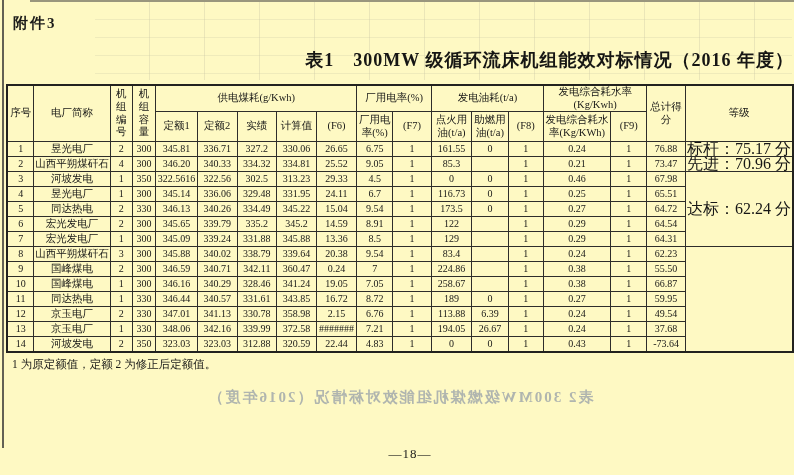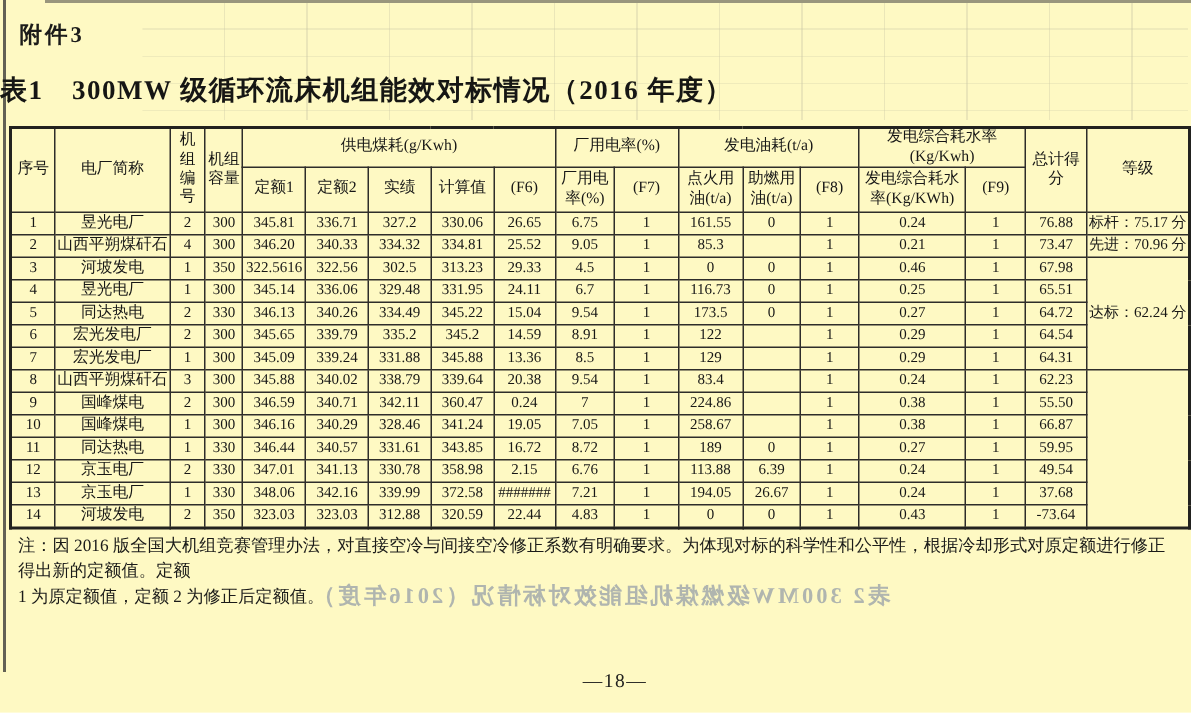--- a/index.html
+++ b/index.html
@@ -8,32 +8,32 @@
 
   .scan-edge-left { position:absolute; left:2px; top:0; width:2px; height:448px; background:#3c3b38; opacity:.8; }
   .scan-edge-top { position:absolute; left:30px; right:0; top:0; height:2px; background:#55544f; opacity:.6; }
 
   .top-bleed { position:absolute; left:95px; right:2px; top:2px; height:78px; opacity:.5; pointer-events:none;
     background:
       repeating-linear-gradient(to right, transparent 0 54px, rgba(145,145,135,.35) 54px 55px),
       repeating-linear-gradient(to bottom, transparent 0 17px, rgba(145,145,135,.28) 17px 18px); }
 
   .attachment { position:absolute; left:13px; top:14px; font-size:15px; font-weight:bold; color:#1c1c1a; letter-spacing:2px; }
-  .title { position:absolute; left:0; top:48px; width:100%; text-align:left; font-size:18px; font-weight:bold; color:#161614; letter-spacing:1px; }
+  .title { position:absolute; left:0; top:48px; width:100%; text-align:right; font-size:18px; font-weight:bold; color:#161614; letter-spacing:1px; }
 
   table.bench { position:absolute; left:6px; top:84px; border-collapse:collapse; table-layout:fixed; background:transparent; }
   table.bench th, table.bench td { border:1px solid #2e2d2a; color:#171716; text-align:center; vertical-align:middle;
     font-weight:normal; padding:0 1px; overflow:hidden; }
   table.bench { border:2px solid #22221f; }
   thead th { font-size:10.5px; line-height:1.2; }
   tr.hrow1 th { height:20px; }
   tr.hrow2 th { height:30px; }
   tbody td { font-size:10px; height:14px; line-height:14px; white-space:nowrap; }
   td.plant { font-size:10.5px; }
-  td.grade { text-align:left; padding-left:2px; font-size:10px; white-space:nowrap; }
+  td.grade { text-align:left; padding-left:2px; font-size:16px; white-space:nowrap; }
 
   .note { position:absolute; left:12px; top:356px; width:776px; font-size:11.5px; color:#1b1b19; line-height:17px; }
   .note .line2 { }
 
   .bleed-text { position:absolute; left:150px; top:388px; width:500px; text-align:center;
     transform:scaleX(-1); color:rgba(98,113,156,.5); font-weight:bold; font-size:15px; letter-spacing:2px;
     filter:blur(.5px); pointer-events:none; }
 
   .page-number { position:absolute; left:13px; top:446px; width:100%; text-align:center; font-size:13px; color:#22221f; letter-spacing:1px; }
 </style>
@@ -366,21 +366,20 @@
           <td>0</td>
           <td>1</td>
           <td>0.43</td>
           <td>1</td>
           <td>-73.64</td>
         </tr>
       </tbody>
   </table>
 
   <div class="note">
-    <div>注：因 2016 版全国大机组竞赛管理办法，对直接空冷与间接空冷修正系数有明确要求。为体现对标的科学性和公平性，根据冷却形式对原定额进行修正得出新的定额值。定额</div>
     <div class="line2">1 为原定额值，定额 2 为修正后定额值。</div>
   </div>
 
   <div class="bleed-text">表2 300MW级燃煤机组能效对标情况（2016年度）</div>
 
   <div class="page-number">—18—</div>
 
 </div>
 
 </body></html>

